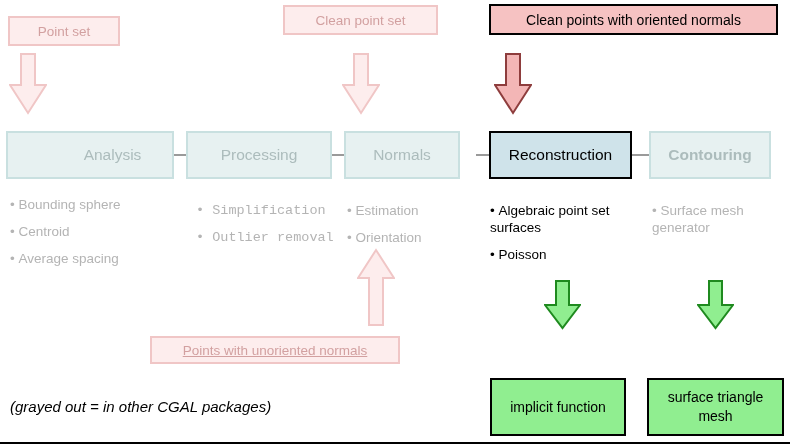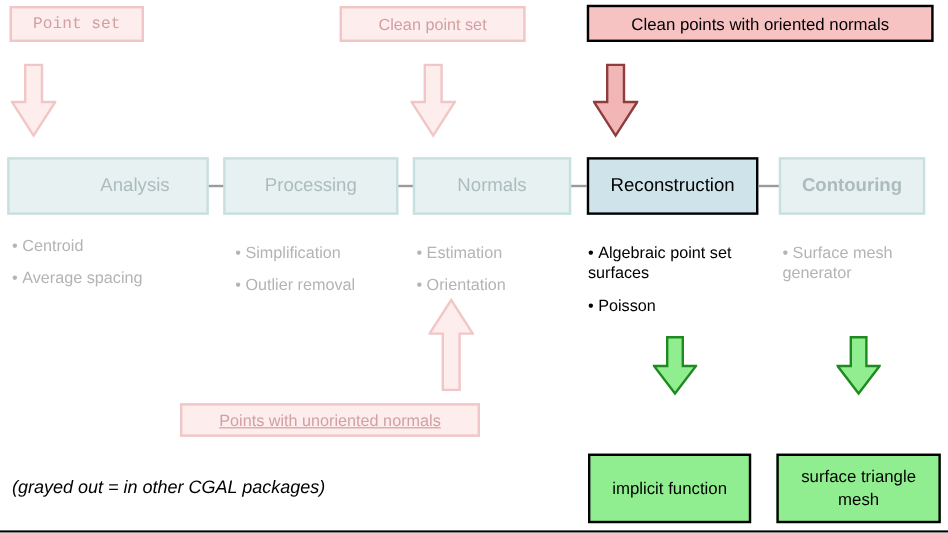--- a/index.html
+++ b/index.html
@@ -26,51 +26,52 @@
   .arrow { position:absolute; }
 
   .note { position:absolute; left:10px; top:398px; font-style:italic; font-size:15px; color:#000; }
   .divider { position:absolute; left:0; bottom:0; width:790px; height:2px; background:#000; }
 </style>
 </head>
 <body>
 
 <div class="stage">
 
-  <div class="box faded-pink" style="left:8px; top:5px; width:112px; height:30px;font-family:Liberation Mono, monospace;">Point set</div>
+  <div class="box faded-pink" style="left:8px; top:16px; width:112px; height:30px;">Point set</div>
   <div class="box faded-pink" style="left:283px; top:5px; width:155px; height:30px;">Clean point set</div>
   <div class="box strong-pink" style="left:489px; top:4px; width:289px; height:31px;">Clean points with oriented normals</div>
 
   <svg class="arrow" style="left:9px; top:53px;" width="38" height="62" viewBox="0 0 38 62">
     <polygon points="12,1 26,1 26,32 37,32 19,60 1,32 12,32" fill="#fdeded" stroke="#f0c6c6" stroke-width="2"></polygon>
   </svg>
   <svg class="arrow" style="left:342px; top:53px;" width="38" height="62" viewBox="0 0 38 62">
     <polygon points="12,1 26,1 26,32 37,32 19,60 1,32 12,32" fill="#fdeded" stroke="#f0c6c6" stroke-width="2"></polygon>
   </svg>
   <svg class="arrow" style="left:494px; top:53px;" width="38" height="62" viewBox="0 0 38 62">
     <polygon points="12,1 26,1 26,32 37,32 19,60 1,32 12,32" fill="#f3b6b6" stroke="#8e3d3d" stroke-width="2"></polygon>
   </svg>
 
   <div class="box faded-teal" style="left:6px; top:131px; width:168px; height:48px;padding-left:45px;">Analysis</div>
   <div class="box faded-teal" style="left:186px; top:131px; width:146px; height:48px;">Processing</div>
-  <div class="box faded-teal" style="left:344px; top:131px; width:132px; height:48px;">Normals</div>
+  <div class="box faded-teal" style="left:344px; top:131px; width:116px; height:48px;">Normals</div>
   <div class="box active-box" style="left:489px; top:131px; width:143px; height:48px;">Reconstruction</div>
   <div class="box faded-teal" style="left:649px; top:131px; width:122px; height:48px;font-weight:bold;">Contouring</div>
 
   <div class="connector" style="left:174px; width:12px;"></div>
   <div class="connector" style="left:332px; width:12px;"></div>
   <div class="connector" style="left:476px; width:13px;"></div>
   <div class="connector" style="left:632px; width:17px;"></div>
 
   <div class="col gray" style="left:10px; top:196px; width:165px;">
+    <div class="item">Bounding sphere</div>
     <div class="item">Centroid</div>
     <div class="item">Average spacing</div>
   </div>
 
-  <div class="col gray" style="left:196px; top:202px; width:140px;">
+  <div class="col gray" style="left:196px; top:202px; width:140px;font-family:Liberation Mono, monospace;">
     <div class="item">Simplification</div>
     <div class="item">Outlier removal</div>
   </div>
 
   <div class="col gray" style="left:347px; top:202px; width:125px;">
     <div class="item">Estimation</div>
     <div class="item">Orientation</div>
   </div>
 
   <div class="col dark" style="left:490px; top:202px; width:135px;">

